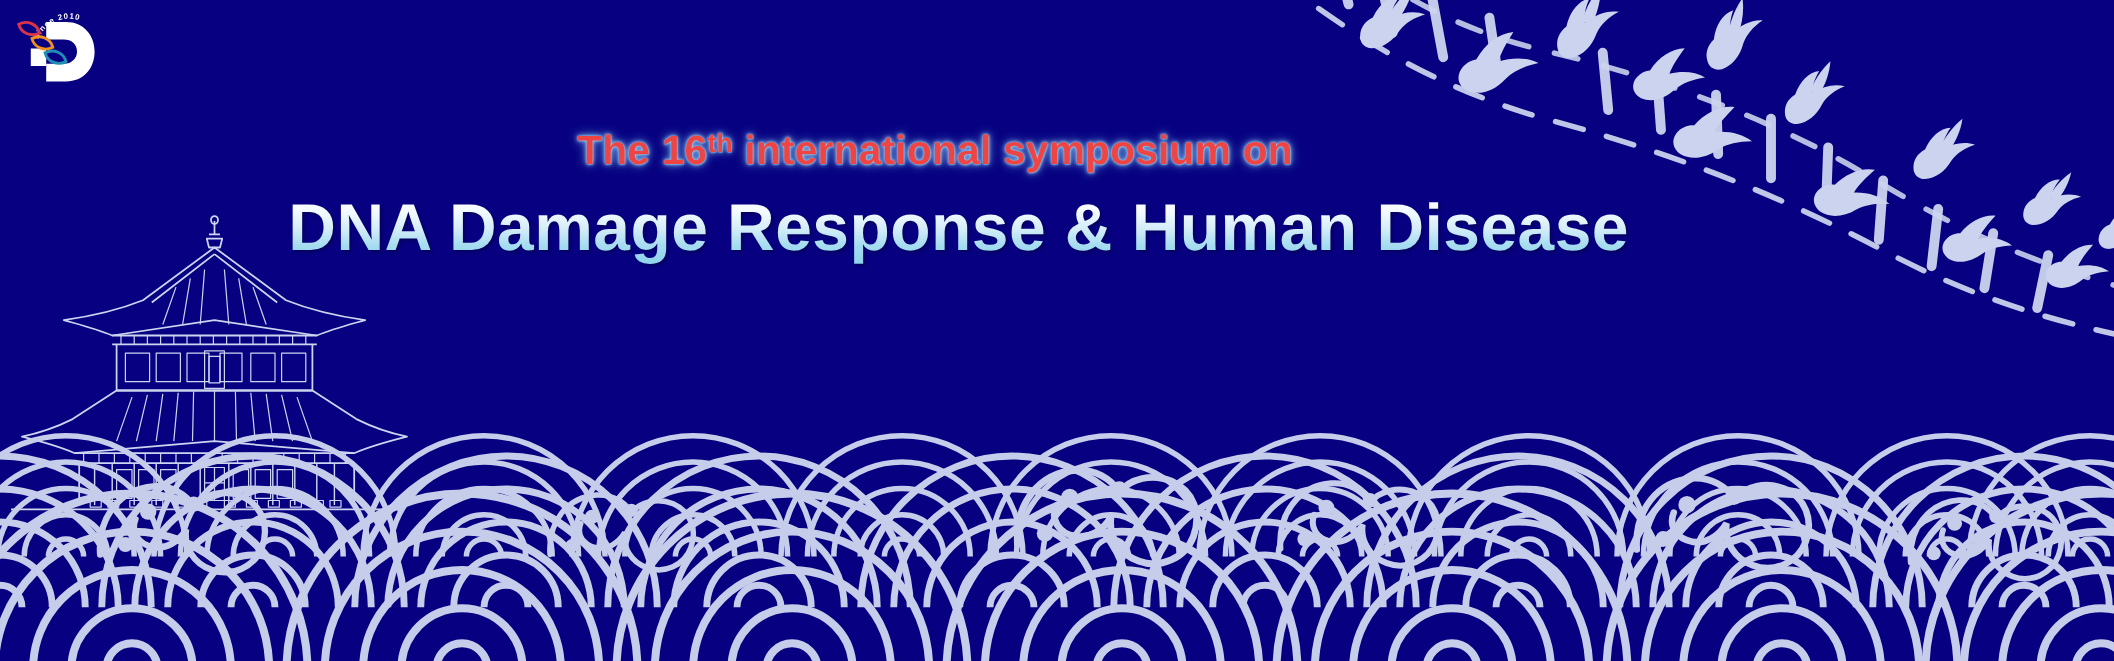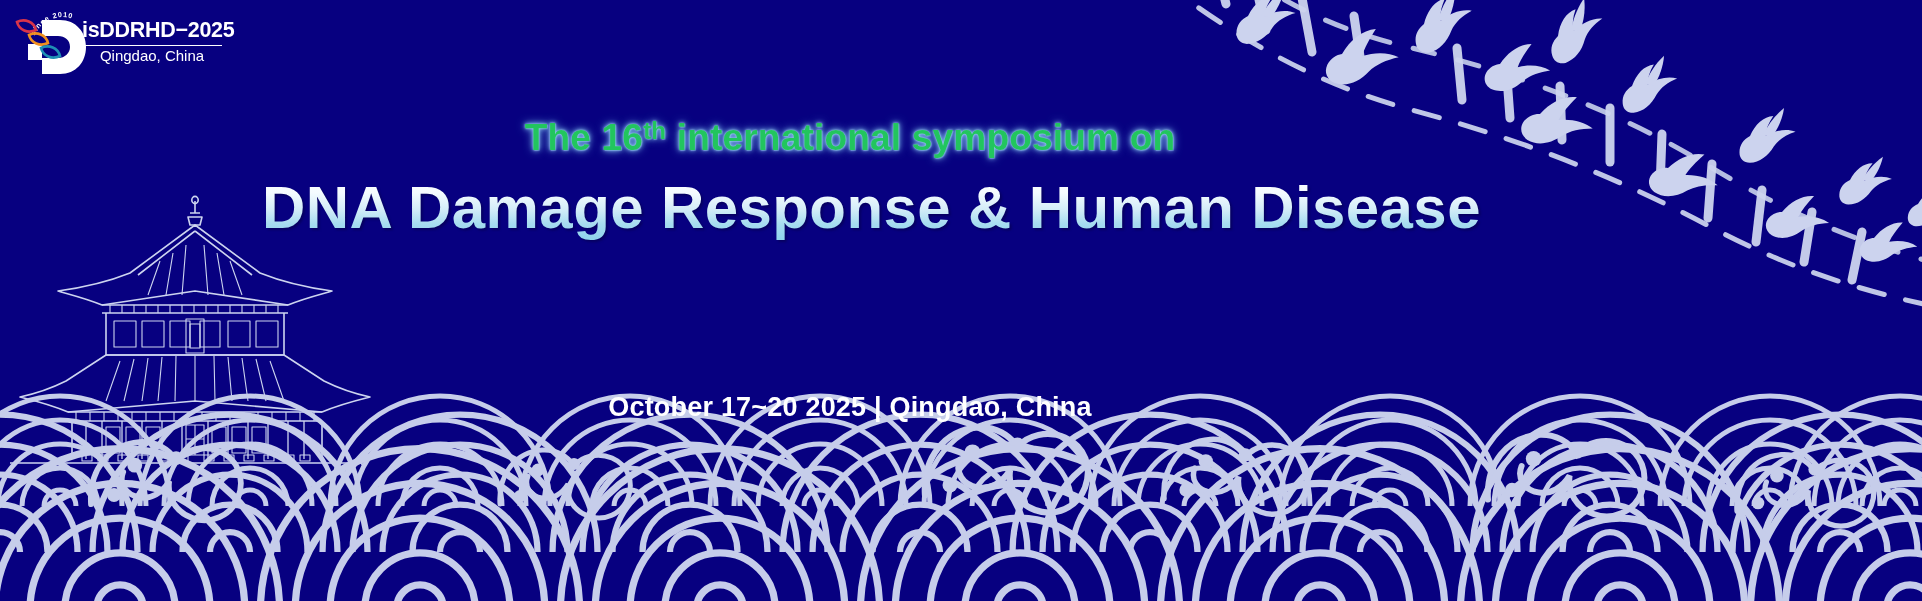--- a/index.html
+++ b/index.html
@@ -73,21 +73,21 @@
   #headline-stack {
     position: absolute;
     left: 0;
     top: 118px;
     width: 1700px;
     text-align: center;
   }
   #kicker {
     font-size: 37px;
     font-weight: bold;
-    color: #22c55e;
+    color: #ef4444;
     letter-spacing: 0.2px;
     text-shadow:
       0 0 2px #a9d6f5, 0 0 5px #88c2ef, 0 0 10px #6fb3ea,
       1px 1px 0 #2b3f9e;
     line-height: 1.05;
     white-space: nowrap;
   }
   #kicker .ord {
     font-size: 24px;
     vertical-align: 11px;
@@ -359,27 +359,21 @@
       <path d="M30,16 L48,16 C64,16 74,28 74,43 C74,58 64,70 48,70 L30,70 L30,54
                L46,54 C53,54 58,49 58,43 C58,36 53,32 46,32 L30,32 Z" fill="#ffffff"></path>
       <path d="M16,40 L30,40 L30,56 L16,56 Z" fill="#ffffff"></path>
 
       <g fill="none" stroke-width="2.6">
         <path d="M5,18 C13,14 22,18 24,26 C16,30 7,26 5,18 Z" stroke="#d9344a"></path>
         <path d="M17,31 C25,27 34,31 36,39 C28,43 19,39 17,31 Z" stroke="#f0901f"></path>
         <path d="M29,44 C37,40 46,44 48,52 C40,56 31,52 29,44 Z" stroke="#1f8fb5"></path>
       </g>
     </svg>
-    <div id="logo-text-wrap">
-      <div id="logo-title">isDDRHD−2025</div>
-      <div id="logo-rule"></div>
-      <div id="logo-sub">Qingdao, China</div>
-    </div>
   </div>
 
   <div id="headline-stack">
     <div id="kicker"><span>The 16</span><span class="ord">th</span><span> international symposium on</span></div>
     <div class="title-line" id="title-line-1">DNA Damage Response &amp; Human Disease</div>
   </div>
 
-  <div id="date-line">October 17~20 2025 | Qingdao, China</div>
 
 </div>
 
 </body></html>

